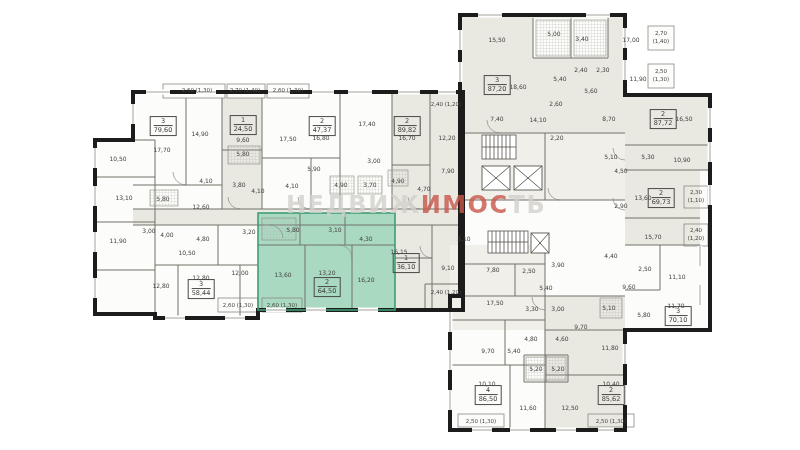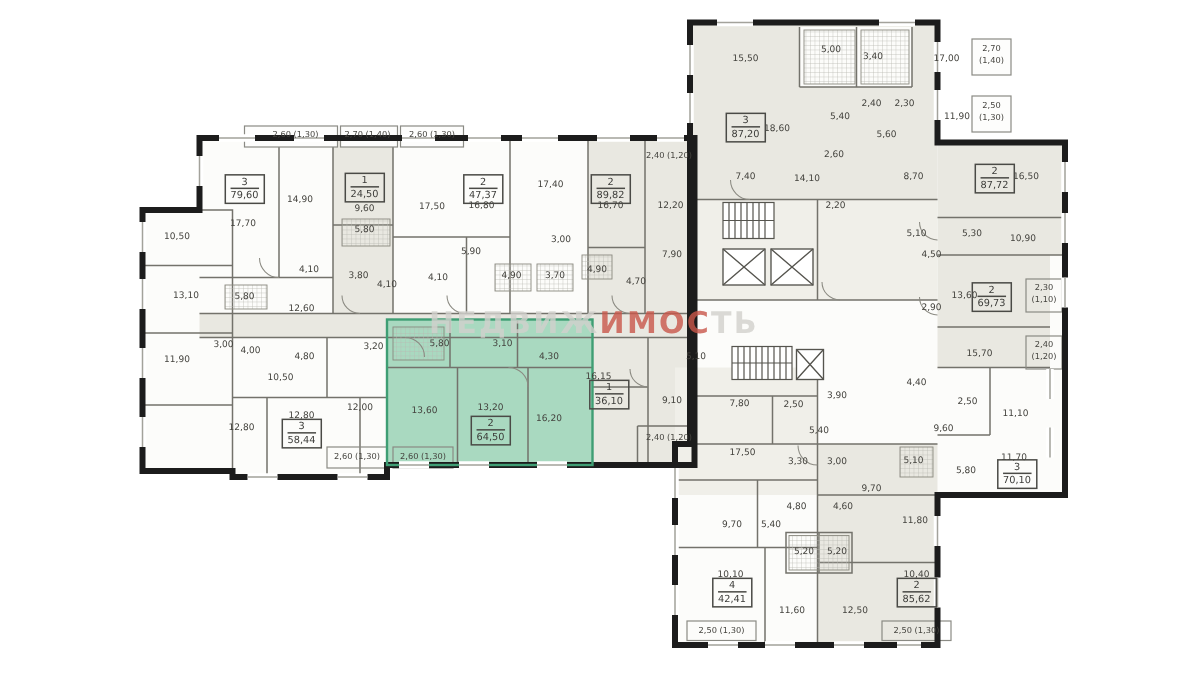--- a/index.html
+++ b/index.html
@@ -14,21 +14,21 @@
        font-size:6.5px;line-height:1.3;background:transparent;padding:0 3px;white-space:nowrap}
   .apt-num{border-bottom:1px solid #4a4a46;padding:0 2px}
   .teal-fill{fill:var(--highlight,#a9d9c0)}
   .teal-stroke{stroke:var(--highlight_border,#3f9e74)}
   .hl-region{position:absolute;left:258px;top:213px;width:137px;height:97px;background:transparent}
   .wm{position:absolute;left:286px;top:188px;pointer-events:none;opacity:.8}
   .wm-brand{display:flex;align-items:center;font-size:45px;font-weight:bold;line-height:1;
             letter-spacing:5px;color:#d2d1cd}
   .wm-ring{display:inline-block;width:36px;height:36px;border:7px solid #d2d1cd;border-radius:50%;
            margin:0 4px 0 2px}
-  .wm-sub{font-size:20px;font-weight:bold;letter-spacing:1.5px;color:#d2d1cd;margin-top:15px}
+  .wm-sub{font-size:24px;font-weight:bold;letter-spacing:1.5px;color:#d2d1cd;margin-top:3px}
   .wm-sub .red{color:var(--watermark_red,#c9574a)}
 </style>
 </head>
 <body>
 
 <div class="stage">
 
   <svg width="800" height="450" viewBox="0 0 800 450">
     <defs>
       <pattern id="tile" width="3" height="3" patternUnits="userSpaceOnUse">
@@ -302,21 +302,21 @@
       <div class="apt" style="left: 678px; top: 316px;">
         <div class="apt-num">3</div>
         <div class="apt-area">70,10</div>
       </div>
       <div class="apt" style="left: 611px; top: 395px;">
         <div class="apt-num">2</div>
         <div class="apt-area">85,62</div>
       </div>
       <div class="apt" style="left: 488px; top: 395px;">
         <div class="apt-num">4</div>
-        <div class="apt-area">42,41</div>
+        <div class="apt-area">86,50</div>
       </div>
       <div class="apt" style="left: 406px; top: 263px;">
         <div class="apt-num">1</div>
         <div class="apt-area">36,10</div>
       </div>
       <div class="apt" style="left: 201px; top: 289px;">
         <div class="apt-num">3</div>
         <div class="apt-area">58,44</div>
       </div>
       <div class="apt hl" style="left: 327px; top: 287px;">

